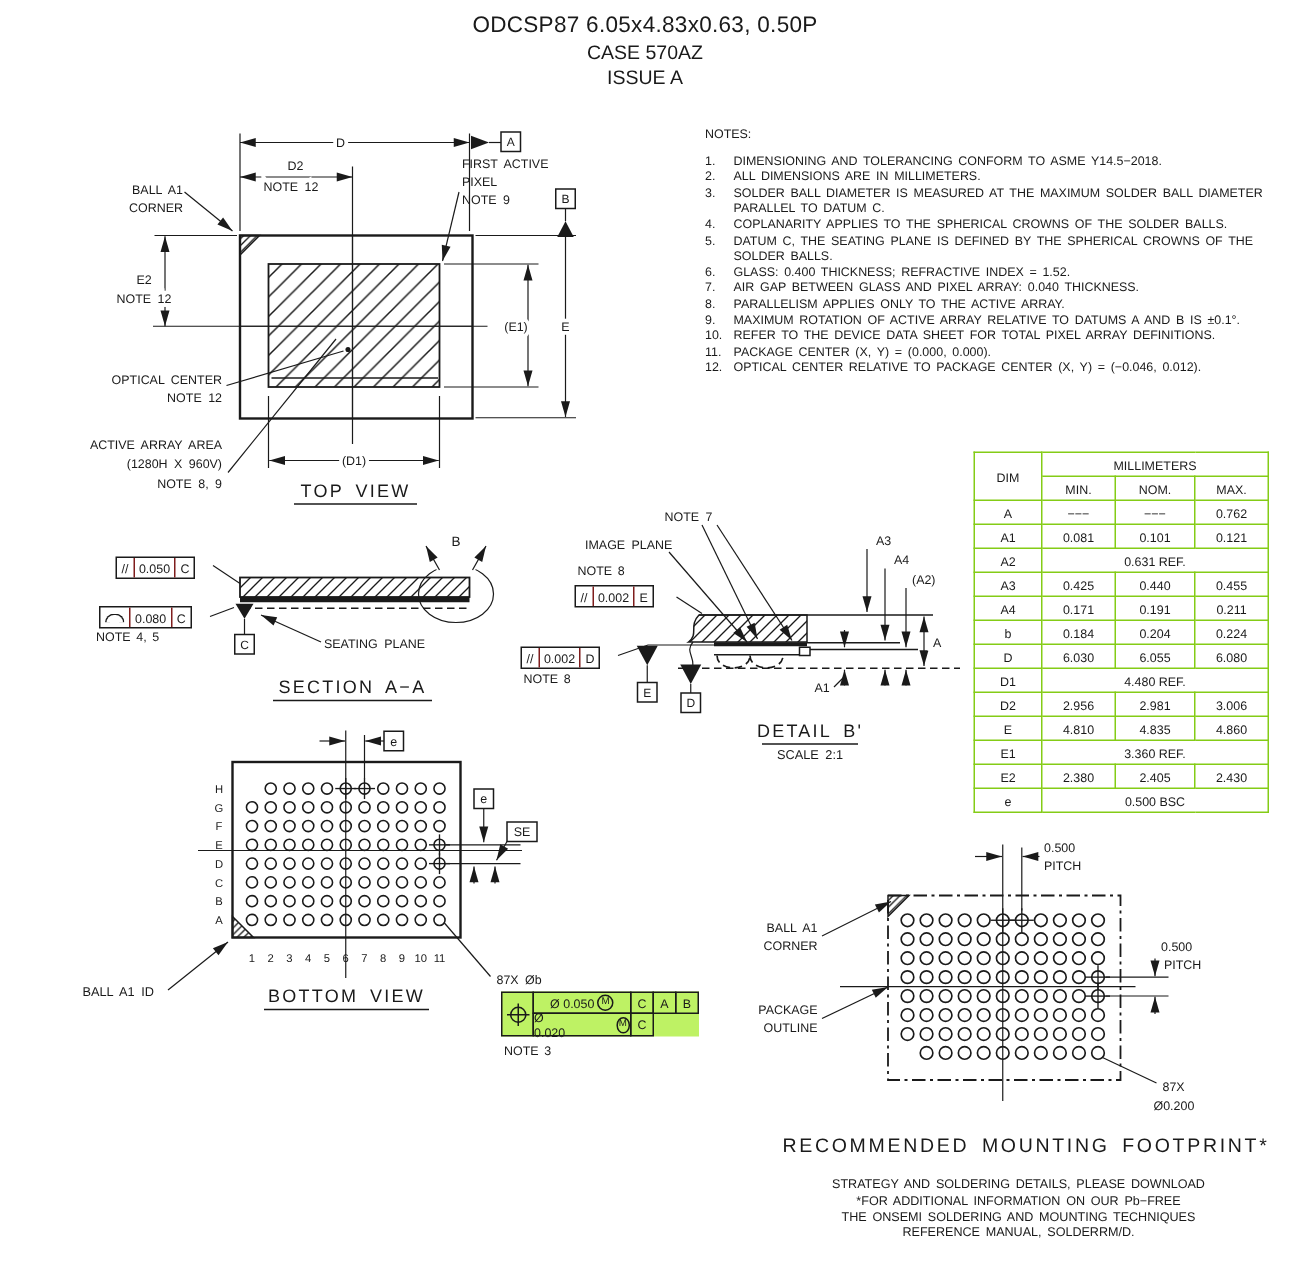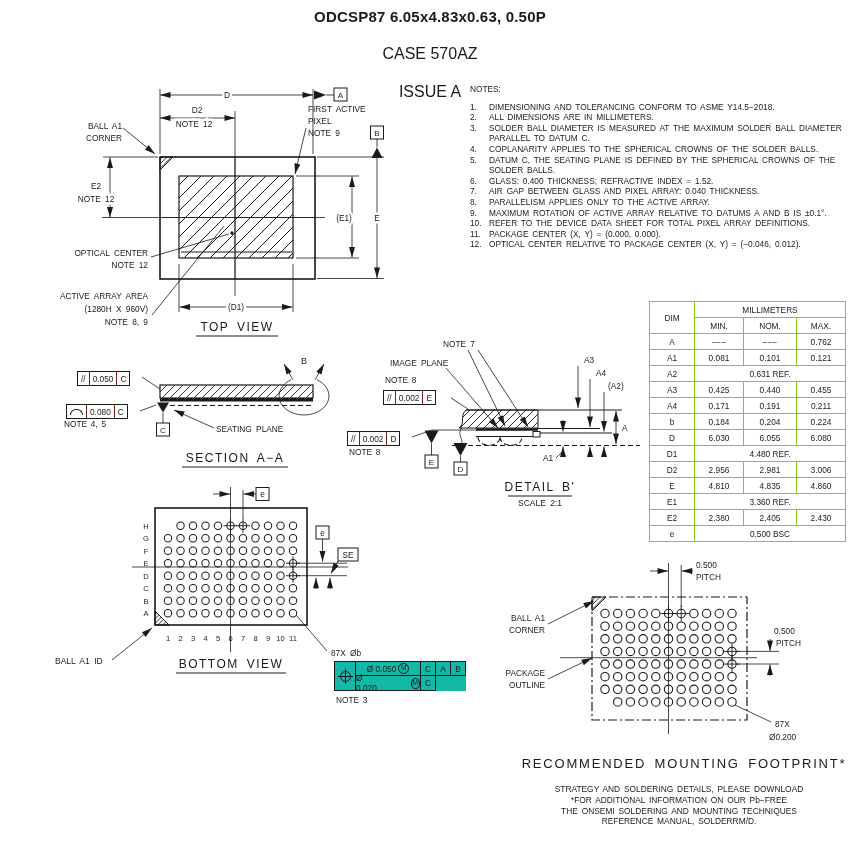--- a/index.html
+++ b/index.html
@@ -1,20 +1,20 @@
 <!DOCTYPE html>
 <html><head>
 <meta charset="utf-8">
 <style>
   html,body{margin:0;padding:0;background:#fff;}
   body{width:867px;height:849px;position:relative;overflow:hidden;
        font-family:"Liberation Sans",sans-serif;color:#1a1a1a;}
   .page-header{position:absolute;left:0;top:8px;width:860px;text-align:center;}
-  .page-header .t1{font-size:15px;font-weight:bold;letter-spacing:.2px;}
-  .page-header .t2,.page-header .t3{font-size:16px;margin-top:20px;}
+  .page-header .t1{font-size:15px;font-weight:normal;letter-spacing:.2px;}
+  .page-header .t2,.page-header .t3{font-size:13px;margin-top:2px;}
   svg.drawing{position:absolute;left:0;top:0;}
   svg text{font-family:"Liberation Sans",sans-serif;font-size:8.3px;fill:#1a1a1a;word-spacing:2px;}
   svg text.halo{paint-order:stroke;stroke:#fff;stroke-width:5px;}
   svg text.t-title{font-size:12px;letter-spacing:1.5px;word-spacing:3px;}
   svg text.t-big{font-size:13px;letter-spacing:1.8px;word-spacing:3px;}
   svg text.t-small{font-size:7.5px;}
   svg text.t-datum{font-size:8px;}
   .ln{stroke:#1a1a1a;stroke-width:1;fill:none;}
   .ln2{stroke:#1a1a1a;stroke-width:1.6;fill:none;}
   .thin{stroke:#1a1a1a;stroke-width:.8;fill:none;}
@@ -41,21 +41,21 @@
   .cop-icon{display:inline-block;width:11px;height:5px;border:1px solid #1a1a1a;
      border-bottom:none;border-radius:10px 10px 0 0;}
   .pos-icon{position:relative;width:9px;height:9px;border:1px solid #1a1a1a;
      border-radius:50%;display:inline-block;}
   .pos-icon::before{content:"";position:absolute;left:50%;top:-3px;bottom:-3px;width:1px;
      margin-left:-.5px;background:#1a1a1a;}
   .pos-icon::after{content:"";position:absolute;top:50%;left:-3px;right:-3px;height:1px;
      margin-top:-.5px;background:#1a1a1a;}
   .mod{display:inline-block;width:9px;height:9px;border:1px solid #1a1a1a;border-radius:50%;
      font-size:6.5px;line-height:8px;text-align:center;margin-left:2px;}
-  .fcf2{position:absolute;display:flex;font-size:8.3px;background:#14b8a6;}
+  .fcf2{position:absolute;display:flex;font-size:8.3px;background:#bef264;}
   .fcf2-sym{border:1px solid #1a1a1a;width:20px;display:flex;align-items:center;justify-content:center;}
   .fcf-row{display:flex;height:15px;}
   .fcf-row .cell{border:1px solid #1a1a1a;margin-left:-1px;display:flex;align-items:center;
      justify-content:center;}
   .fcf-row.r2 .cell{margin-top:-1px;gap:28px;}
   .vcell{width:64px;} .dcell{width:14px;}
   .footer{position:absolute;left:495px;top:784px;width:368px;text-align:center;
      font-size:8.4px;line-height:10.8px;word-spacing:1.5px;}
 </style>
 </head>

